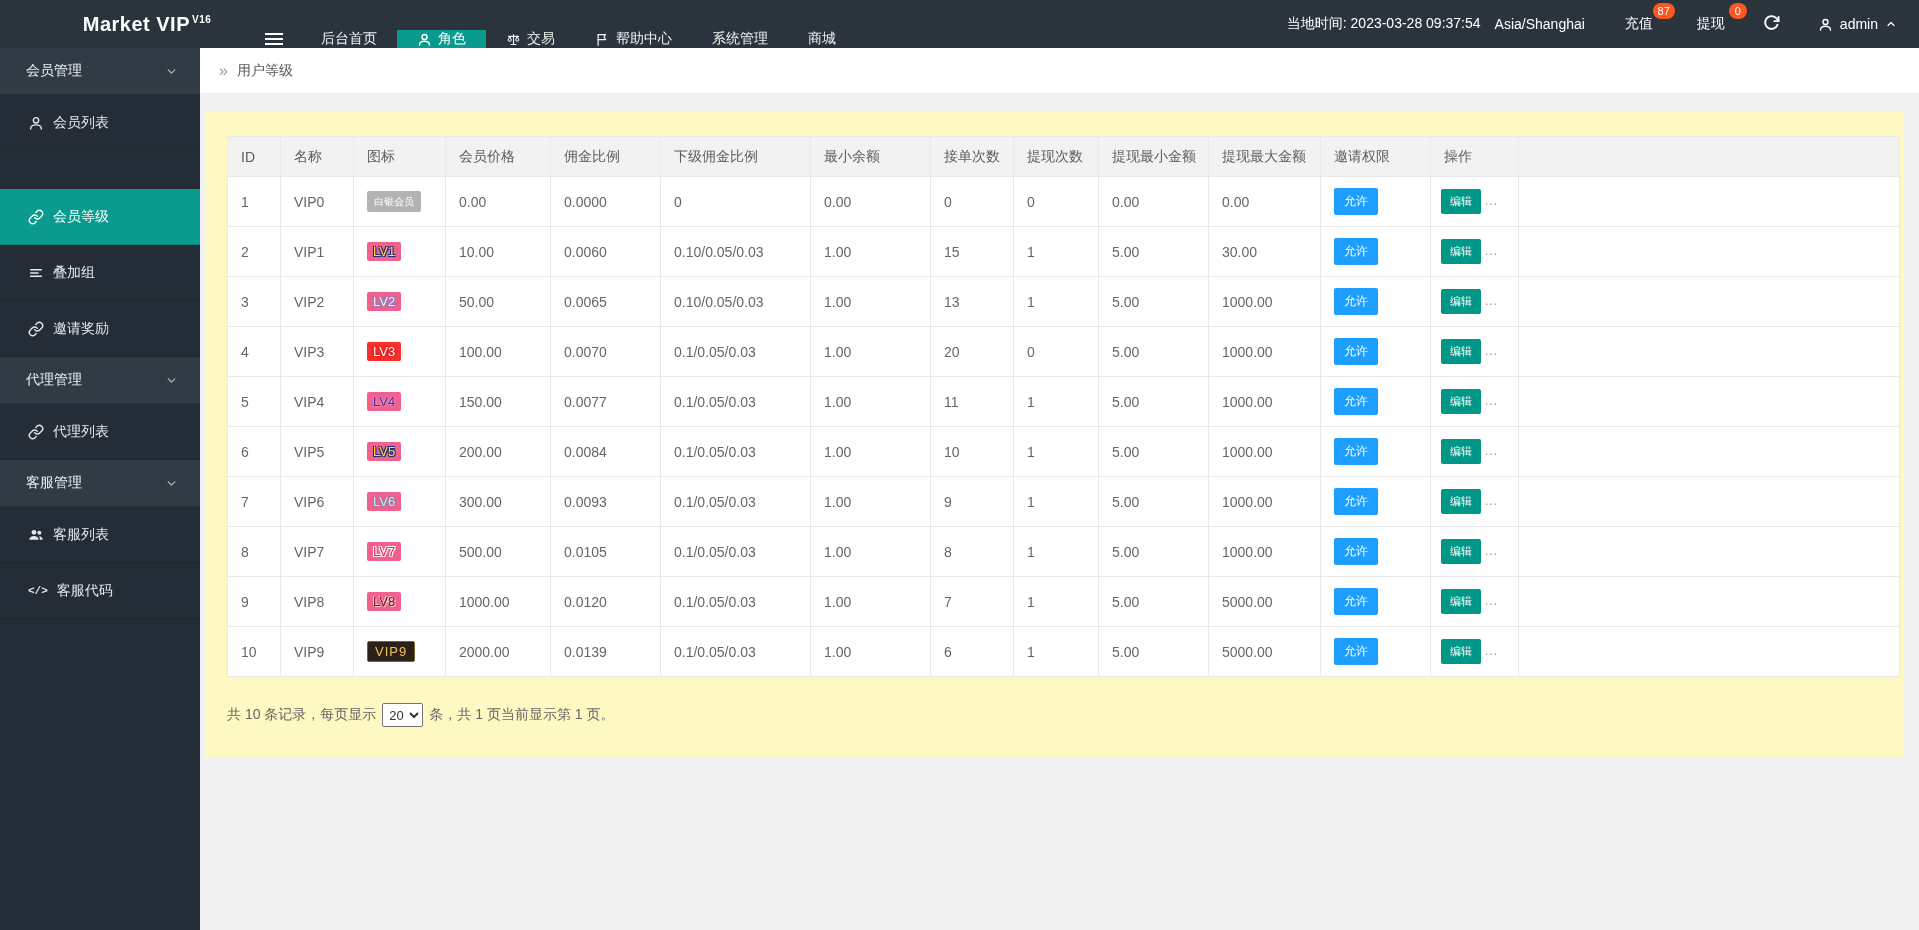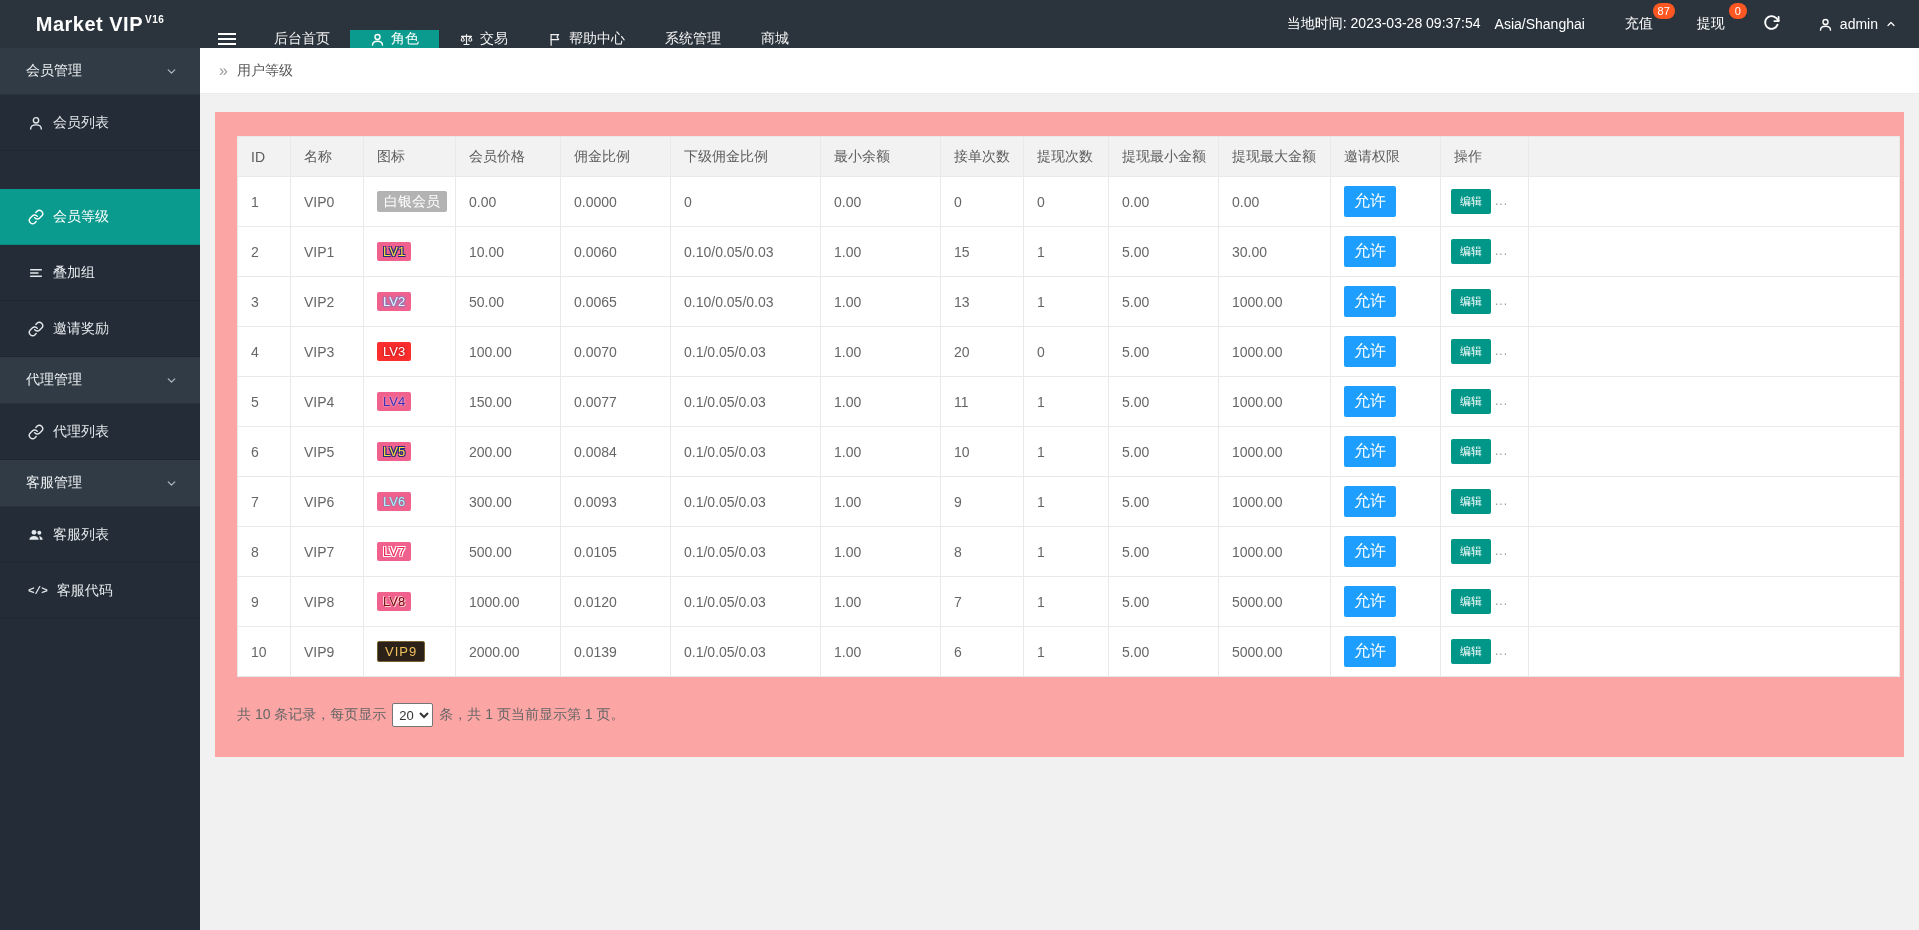--- a/index.html
+++ b/index.html
@@ -2,21 +2,21 @@
 <html><head>
 <meta charset="utf-8">
 <style>
   * { margin:0; padding:0; box-sizing:border-box; }
   html,body { width:1919px; height:930px; }
   body { font-family:"Liberation Sans","DejaVu Sans",sans-serif; background:#f1f1f1; overflow:hidden; }
   .app { position:relative; width:1919px; height:930px; background:#f1f1f1; }
 
   
   .navbar { position:absolute; top:0; left:0; right:0; height:48px; background:#2b343d; display:flex; align-items:stretch; color:#fff; z-index:5; }
-  .logo-box { width:200px; background:#2b343d; display:flex; align-items:center; justify-content:center; }
+  .logo-box { width:200px; background:#2b343d; display:flex; align-items:center; justify-content:center;margin-left:47px; }
   .logo { font-size:20px; font-weight:bold; color:#fff; letter-spacing:.5px; }
   .logo sup { font-size:10px; font-weight:bold; margin-left:2px; }
   .nav-left { display:flex; align-items:flex-end; }
   .nav-burger { width:54px; display:flex; align-items:center; justify-content:center; cursor:pointer; }
   .burger { display:inline-block; }
   .burger i { display:block; width:18px; height:2px; background:#fff; margin:3px 0; }
   .nav-item { display:flex; align-items:center; gap:6px; padding:0 20px; font-size:14px; color:#f2f2f2; cursor:pointer; }
   .nav-item.active { background:#0a9b8e; color:#fff; }
   .nav-item .nicon { display:inline-flex; width:15px; height:15px; }
   .nav-item .nicon svg { width:15px; height:15px; }
@@ -38,35 +38,35 @@
   .side-item.active { background:#0a9b8e; color:#fff;margin-top:38px; }
   .side-item .sicon { display:inline-flex; width:16px; height:16px; align-items:center; justify-content:center; }
   .side-item .sicon svg { width:16px; height:16px; }
   .side-item .sicon.codeicon { font-family:"Liberation Mono","DejaVu Sans Mono",monospace; font-size:11px; font-weight:bold; width:auto; }
 
   
   .main { position:absolute; top:48px; left:200px; right:0; bottom:0; background:#f1f1f1; overflow:hidden; }
   .breadcrumb-bar { height:46px; background:#fff; display:flex; align-items:center; padding-left:19px; border-bottom:1px solid #ececec; }
   .bc-arrows { color:#9b9b9b; font-size:16px; margin-right:9px; }
   .bc-title { color:#555; font-size:14px; }
-  .card { margin:18px 15px 0 15px; background:#fca5a5; padding:24px 4px 30px 22px; }
+  .card { margin:18px 15px 0 5px; background:#fef9c3; padding:24px 4px 30px 22px; }
 
   table.grid { width:100%; border-collapse:collapse; table-layout:fixed; }
   .grid th, .grid td { border:1px solid #e9e9e9; padding:0 13px; font-size:14px; color:#666; text-align:left; white-space:nowrap; overflow:hidden; }
   .grid thead th { background:#f2f2f2; height:40px; font-weight:normal; color:#5c5c5c; }
   .grid tbody td { height:50px; background:#fff; }
   .grid td.op { padding:0 10px; }
 
-  .btn-allow { border:none; background:#1e9fff; color:#fff; font-size:16px; padding:5px 10px; border-radius:2px; cursor:pointer; font-family:inherit; }
+  .btn-allow { border:none; background:#1e9fff; color:#fff; font-size:12px; padding:5px 10px; border-radius:2px; cursor:pointer; font-family:inherit; }
   .btn-edit { border:none; background:#009688; color:#fff; font-size:11px; padding:5px 9px; border-radius:2px; cursor:pointer; font-family:Liberation Serif, serif;text-align:center; }
   .dots { color:#999; font-size:12px; margin-left:4px; letter-spacing:1px; }
 
   
   .lvbadge { display:inline-block; font-size:13px; font-weight:normal; padding:2px 6px; border-radius:2px; line-height:15px; }
-  .lvbadge[data-style="silver"] { background:#b3b3b3; color:#fff; font-weight:normal; font-size:14px; padding:3px 7px; }
+  .lvbadge[data-style="silver"] { background:#b3b3b3; color:#fff; font-weight:normal; font-size:10px; padding:3px 7px; }
   .lvbadge[data-style="lv1"], .lvbadge[data-style="lv5"] { background:#f1618e; color:#ffdf3d; text-shadow:-1px -1px 0 #232a7c,1px -1px 0 #232a7c,-1px 1px 0 #232a7c,1px 1px 0 #232a7c; }
   .lvbadge[data-style="lv2"] { background:#f1618e; color:#eaf6ff; text-shadow:0 0 3px #2d8fe0,0 0 2px #2d8fe0; }
   .lvbadge[data-style="lv3"] { background:#fb2e2e; color:#fff; text-shadow:0 0 3px #8e0000; }
   .lvbadge[data-style="lv4"] { background:#f1618e; color:#3f2bb0; text-shadow:0 0 2px #e8e8ff; }
   .lvbadge[data-style="lv6"] { background:#f1618e; color:#aef6ff; text-shadow:0 0 2px #0090b4; }
   .lvbadge[data-style="lv7"] { background:#f1618e; color:#e81f4d; text-shadow:-1px -1px 0 #fff,1px -1px 0 #fff,-1px 1px 0 #fff,1px 1px 0 #fff; }
   .lvbadge[data-style="lv8"] { background:#f1618e; color:#741014; text-shadow:-1px -1px 0 #ffd3d3,1px 1px 0 #ffd3d3; }
   .lvbadge[data-style="vip9"] { background:#2b2118; color:#f0c060; border:1px solid #7a6233; padding:2px 7px; letter-spacing:1px; }
 
   .pagination { margin-top:26px; font-size:14px; color:#666; display:flex; align-items:center; gap:6px; }

